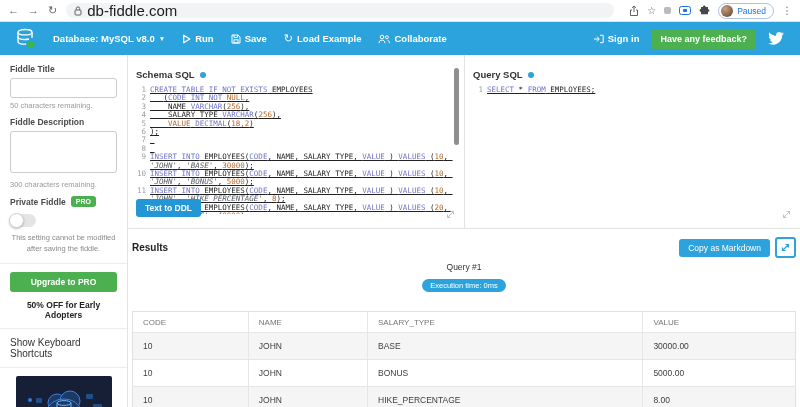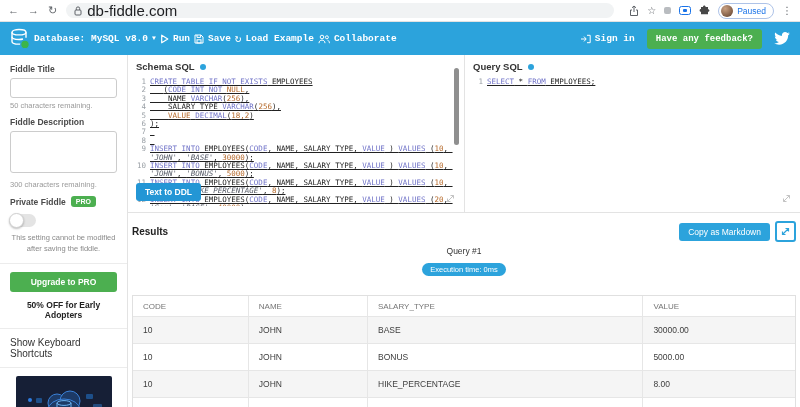--- a/index.html
+++ b/index.html
@@ -22,21 +22,21 @@
               display:flex; align-items:center; justify-content:center; }
   .blue-ext i { display:block; width:4px; height:3px; background:#1a73e8; border-radius:1px; }
   .paused-pill { display:flex; align-items:center; gap:4px; border:1.5px solid #aec3e8;
                  border-radius:10px; padding:1px 7px 1px 2px; }
   .avatar { width:12px; height:12px; border-radius:50%;
             background:radial-gradient(circle at 35% 30%, #c9a183, #7d5a43 70%, #4e372a); }
   .paused-txt { font-size:8.5px; color:#1a73e8; }
 
   
   .appbar { height:33px; background:#2CA3DC; display:flex; align-items:center;
-            padding:0 10px; gap:4px; color:#fff;font-family:Liberation Mono, monospace; }
+            padding:0 16px; gap:17px; color:#fff; }
   .logo { display:flex; align-items:center; }
   .db-select { display:flex; align-items:center; gap:4px; font-size:9.5px; font-weight:bold; cursor:default; }
   .caret { font-size:6.5px; }
   .bar-btn { display:flex; align-items:center; gap:4px; font-size:9.5px; font-weight:bold; cursor:default; }
   .reload-glyph { font-size:11px; font-weight:normal; }
   .appbar-right { margin-left:auto; display:flex; align-items:center; gap:12px; }
   .feedback-btn { background:#4CAF50; color:#fff; border:none; border-radius:3px;
                   font-size:9px; font-weight:bold; padding:5px 9px; font-family:inherit; }
 
   
@@ -62,21 +62,21 @@
   .note { font-size:7.5px; color:#8a8a8a; line-height:1.5;text-align:center; }
   .sidebar hr { border:none; border-top:1px solid #ececec; margin:8px -10px; }
   .upgrade-btn { display:block; width:100%; height:20px; background:#4CAF50; color:#fff;
                  border:none; border-radius:3px; font-size:8.5px; font-weight:bold; font-family:inherit; }
   .offer { text-align:center; font-size:8.5px; font-weight:bold; color:#222; margin-top:8px; }
   .shortcuts { font-size:10px; color:#333; cursor:default; }
   .ad { text-align:center; }
   .ad svg { border-radius:2px; display:block; margin:0 auto; }
 
   
-  .panel { position:relative; padding:6px 8px; }
+  .panel { position:relative; padding:14px 8px; }
   .panel.schema { width:337px; flex:0 0 337px; border-right:1px solid #e3e3e3; }
   .panel.query { flex:1; }
   .panel-title { display:flex; align-items:center; gap:5px; font-size:9.5px; font-weight:bold; color:#333; }
   .dot { width:6px; height:6px; border-radius:50%; background:#2CA3DC; }
   .code { margin-top:6px; font-family:"DejaVu Sans Mono", monospace; font-size:7.5px;
           line-height:8.4px; color:#222; height:128px; overflow:hidden; }
   .code-line { display:flex; }
   .gutter { flex:0 0 14px; text-align:right; padding-right:4px; color:#9aa0a6; }
   .code-text { flex:1; white-space:pre-wrap; word-break:break-word;text-decoration:underline; }
   .tok-k { color:#7073C8; }

